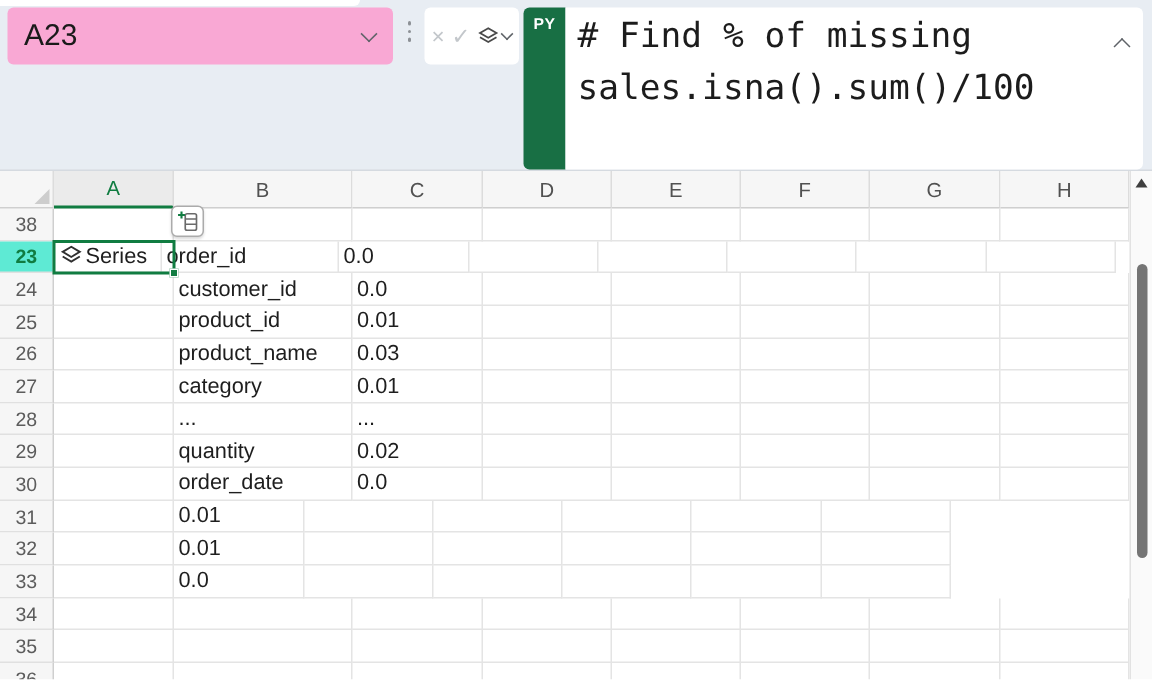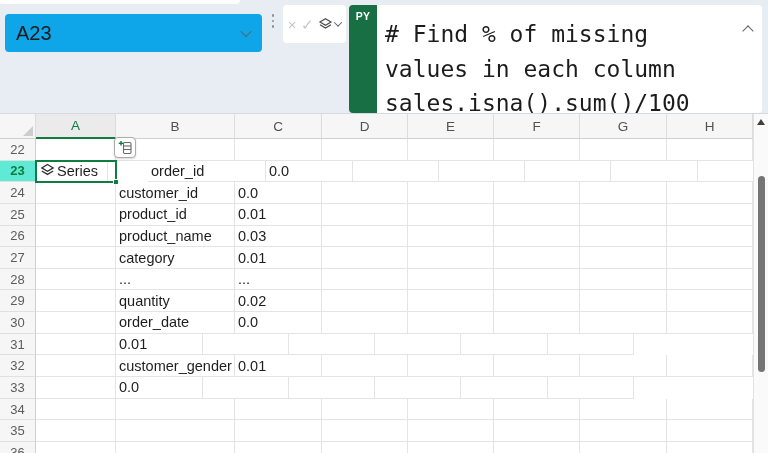--- a/index.html
+++ b/index.html
@@ -6,21 +6,21 @@
   html,body { width:768px; height:453px; overflow:hidden;
     font-family:"Liberation Sans", sans-serif; background:#fff; }
   .stage { position:relative; width:768px; height:453px; }
 
   
   .topbar { position:absolute; left:0; top:0; width:768px; height:114px;
     background:#e8edf3; border-bottom:1px solid #d5dae0; }
   .ribbon-edge { position:absolute; left:0; top:0; width:240px; height:4px;
     background:#ffffff; border-bottom-right-radius:6px; }
   .name-box { position:absolute; left:5px; top:5px; width:257px; height:38px;
-    background:#0ea5e9; border-radius:4px; display:flex; align-items:center;margin-top:9px; }
+    background:#f9a8d4; border-radius:4px; display:flex; align-items:center; }
   .name-box-text { padding-left:11px; font-size:20px; color:#1a1a1a; flex:1; }
   .chev { width:8px; height:8px; border-right:1.6px solid #5f6368;
     border-bottom:1.6px solid #5f6368; display:inline-block; }
   .chev.down { transform:rotate(45deg) translate(-1px,-1px); }
   .chev.up { transform:rotate(-135deg); }
   .chev.small { width:6px; height:6px; }
   .name-box .chev { margin-right:12px; }
   .dots-divider { position:absolute; left:269px; top:14px; width:8px; height:22px;
     display:flex; flex-direction:column; align-items:center; gap:3px; }
   .dots-divider i { width:2.5px; height:2.5px; border-radius:50%; background:#8d9196; }
@@ -30,21 +30,21 @@
   .fxb { font-size:15px; color:#c3c7cb; line-height:1; }
   .obj-btn { display:flex; align-items:center; gap:2px; }
   .py-badge { position:absolute; left:349px; top:5px; width:28px; height:108px;
     background:#186f44; border-radius:4px 0 0 4px; display:flex;
     justify-content:center; }
   .py-badge span { color:#fff; font-size:10.5px; font-weight:bold; margin-top:5px;
     letter-spacing:0.3px; }
   .formula-bar { position:absolute; left:377px; top:5px; width:385px; height:108px;
     background:#fff; border-radius:0 4px 4px 0; overflow:hidden; }
   .code { font-family:"DejaVu Sans Mono", monospace; font-size:23px;
-    line-height:34.5px; color:#1c1c1c; padding:12px 26px 0 8px; white-space:pre; }
+    line-height:34.5px; color:#1c1c1c; padding:2px 26px 0 8px; white-space:pre; }
   .collapse-chev { position:absolute; right:10px; top:22px; }
 
   
   .grid { position:absolute; left:0; top:114px; width:753px; height:339px;
     background:#fff; overflow:hidden; }
   .hdr-row { display:flex; height:25px; }
   .hdr-cell { background:#f6f6f6; border-right:1px solid #dcdcdc;
     border-bottom:1px solid #cfcfcf; color:#515151; font-size:13.5px;
     display:flex; align-items:center; justify-content:center; flex:none; }
   .hdr-cell.sel { background:#ebebeb; color:#107c41; border-bottom:2px solid #107c41; }
@@ -111,59 +111,59 @@
         </svg>
         <span class="chev down small"></span>
       </span>
     </div>
 
     <div class="py-badge">
       <span>PY</span>
     </div>
 
     <div class="formula-bar">
-      <div class="code"><div># Find % of missing</div><div>values in each column</div><div>sales.isna().sum()/100</div></div>
+      <div class="code"><div># Find % of missing</div><div>sales.isna().sum()/100</div></div>
       <span class="chev up collapse-chev"></span>
     </div>
   </div>
 
   <div class="grid">
     <div class="hdr-row">
       <div class="hdr-cell corner" style="width:36px"></div>
     <div class="hdr-cell sel" style="width: 80px;">A</div>
         <div class="hdr-cell" style="width: 119px;">B</div>
         <div class="hdr-cell" style="width: 87px;">C</div>
         <div class="hdr-cell" style="width: 86px;">D</div>
         <div class="hdr-cell" style="width: 86px;">E</div>
         <div class="hdr-cell" style="width: 86px;">F</div>
         <div class="hdr-cell" style="width: 87px;">G</div>
         <div class="hdr-cell" style="width: 86px;">H</div>
       </div>
     <div>
         <div class="row">
-          <div class="rowhead" style="width: 36px;">22</div>
+          <div class="rowhead" style="width: 36px;">38</div>
           <div class="cell" style="width: 80px;"></div>
           <div class="cell" style="width: 119px;"></div>
           <div class="cell" style="width: 87px;"></div>
           <div class="cell" style="width: 86px;"></div>
           <div class="cell" style="width: 86px;"></div>
           <div class="cell" style="width: 86px;"></div>
           <div class="cell" style="width: 87px;"></div>
           <div class="cell" style="width: 86px;"></div>
         </div>
         <div class="row">
           <div class="rowhead sel" style="width: 36px;">23</div>
           <div class="cell" style="width: 72px;">
             <svg class="chip-icon" width="15" height="15" viewBox="0 0 15 15">
               <path d="M7.5 1.5 L13.2 4.9 L7.5 8.3 L1.8 4.9 Z" fill="none" stroke="#303030" stroke-width="1.25"></path>
               <path d="M1.8 8 L7.5 11.4 L13.2 8" fill="none" stroke="#303030" stroke-width="1.25"></path>
             </svg>
             <span>Series</span>
           </div>
-          <div class="cell" style="width: 118px; margin-left: 40px;">order_id</div>
+          <div class="cell" style="width: 118px;">order_id</div>
           <div class="cell" style="width: 87px;">0.0</div>
           <div class="cell" style="width: 86px;"></div>
           <div class="cell" style="width: 86px;"></div>
           <div class="cell" style="width: 86px;"></div>
           <div class="cell" style="width: 87px;"></div>
           <div class="cell" style="width: 86px;"></div>
         </div>
         <div class="row">
           <div class="rowhead" style="width: 36px;">24</div>
           <div class="cell" style="width: 80px;"></div>
@@ -247,21 +247,20 @@
           <div class="cell" style="width: 87px;">0.01</div>
           <div class="cell" style="width: 86px;"></div>
           <div class="cell" style="width: 86px;"></div>
           <div class="cell" style="width: 86px;"></div>
           <div class="cell" style="width: 87px;"></div>
           <div class="cell" style="width: 86px;"></div>
         </div>
         <div class="row">
           <div class="rowhead" style="width: 36px;">32</div>
           <div class="cell" style="width: 80px;"></div>
-          <div class="cell" style="width: 119px;">customer_gender</div>
           <div class="cell" style="width: 87px;">0.01</div>
           <div class="cell" style="width: 86px;"></div>
           <div class="cell" style="width: 86px;"></div>
           <div class="cell" style="width: 86px;"></div>
           <div class="cell" style="width: 87px;"></div>
           <div class="cell" style="width: 86px;"></div>
         </div>
         <div class="row">
           <div class="rowhead" style="width: 36px;">33</div>
           <div class="cell" style="width: 80px;"></div>

